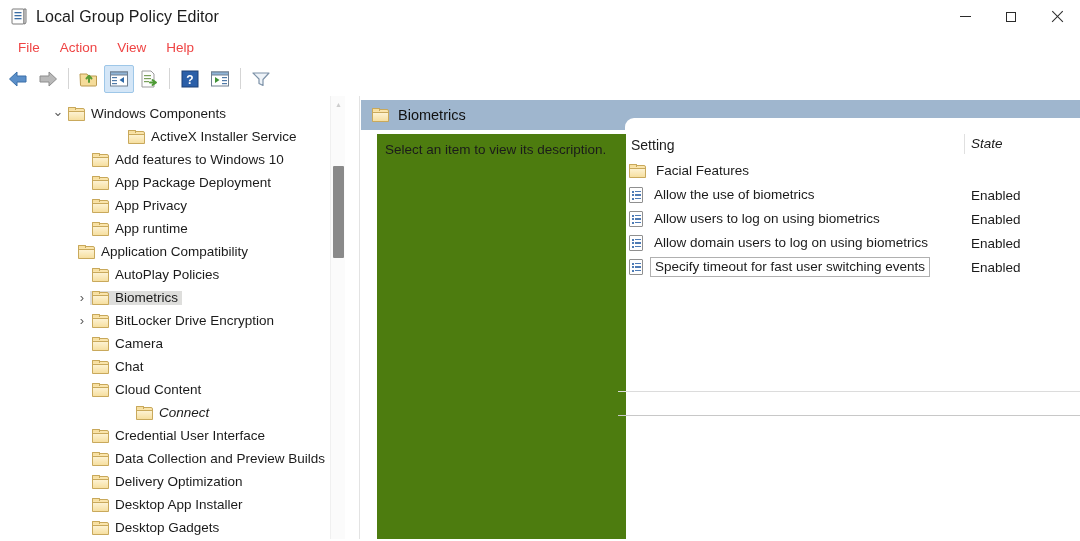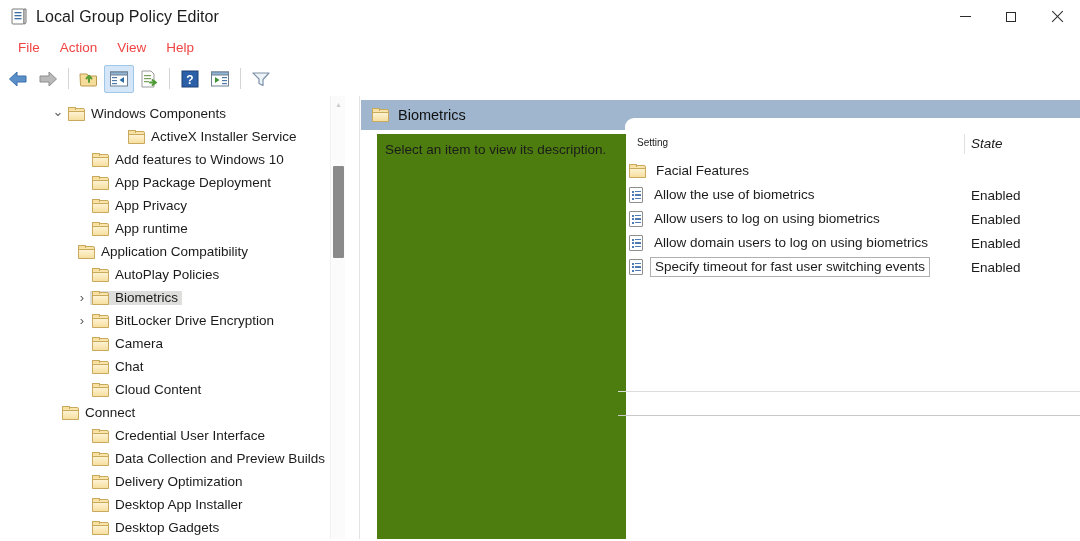--- a/index.html
+++ b/index.html
@@ -163,21 +163,21 @@
 
   
   .list-col {
     position: absolute; left: 265px; top: 38px; width: 454px; height: 407px;
     background: #ffffff;
   }
   .list-head {
     position: relative; height: 25px; display: flex; align-items: center;
   }
   .lh-setting {
-    position: absolute; left: 11px; top: 3px; font-size: 10px; color: #1b1b1b;
+    position: absolute; left: 5px; top: 3px; font-size: 14px; color: #1b1b1b;
   }
   .lh-state {
     position: absolute; left: 345px; top: 2px; font-size: 13.5px; color: #1b1b1b; font-style: italic;
   }
   .lh-divider {
     position: absolute; left: 338px; top: 0px; width: 1px; height: 20px;
     background: #e0e0e0;
   }
   .list-rows { position: relative; }
   .list-row {
@@ -488,21 +488,21 @@
             <span class="tr-chevron"></span>
             <span class="tr-label-wrap">
               <span class="folder">
                 <span class="back"></span>
                 <span class="tab"></span>
                 <span class="front"></span>
               </span>
               <span class="tr-label">Cloud Content</span>
             </span>
           </div>
-          <div class="tree-row" style="padding-left: 44px;">
+          <div class="tree-row" style="padding-left: 118px; font-style: italic;">
             <span class="tr-chevron"></span>
             <span class="tr-label-wrap">
               <span class="folder">
                 <span class="back"></span>
                 <span class="tab"></span>
                 <span class="front"></span>
               </span>
               <span class="tr-label">Connect</span>
             </span>
           </div>

